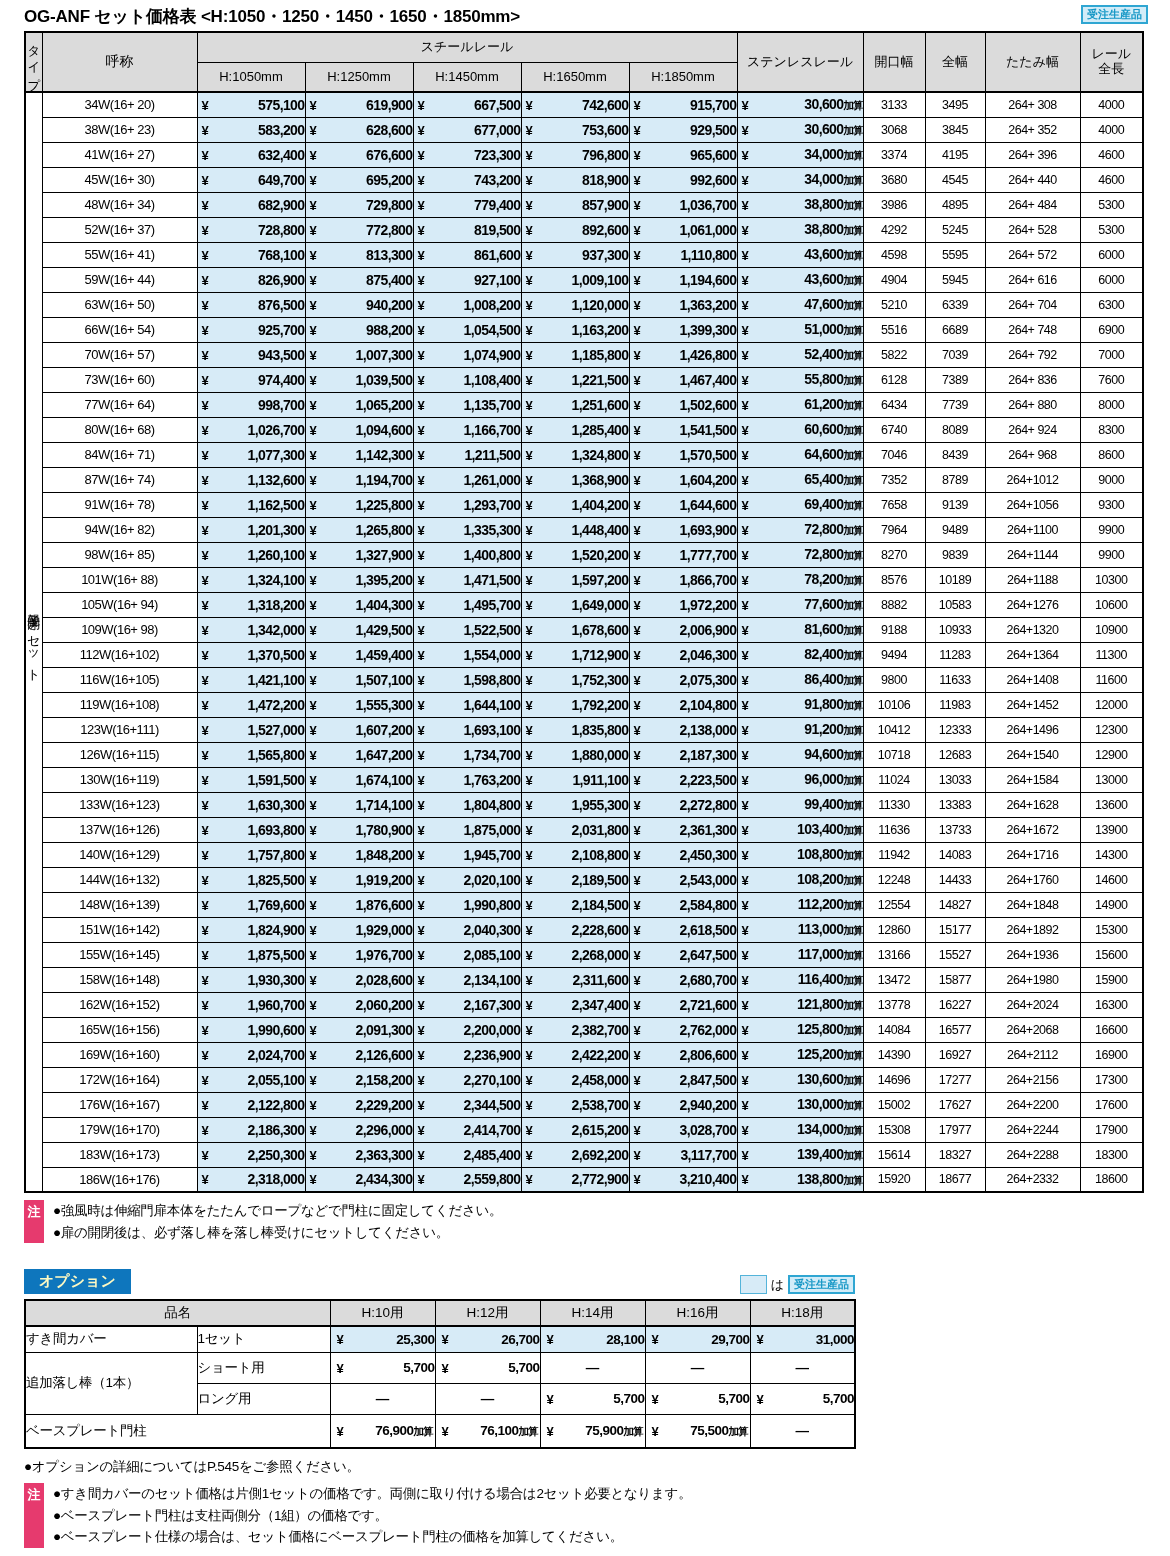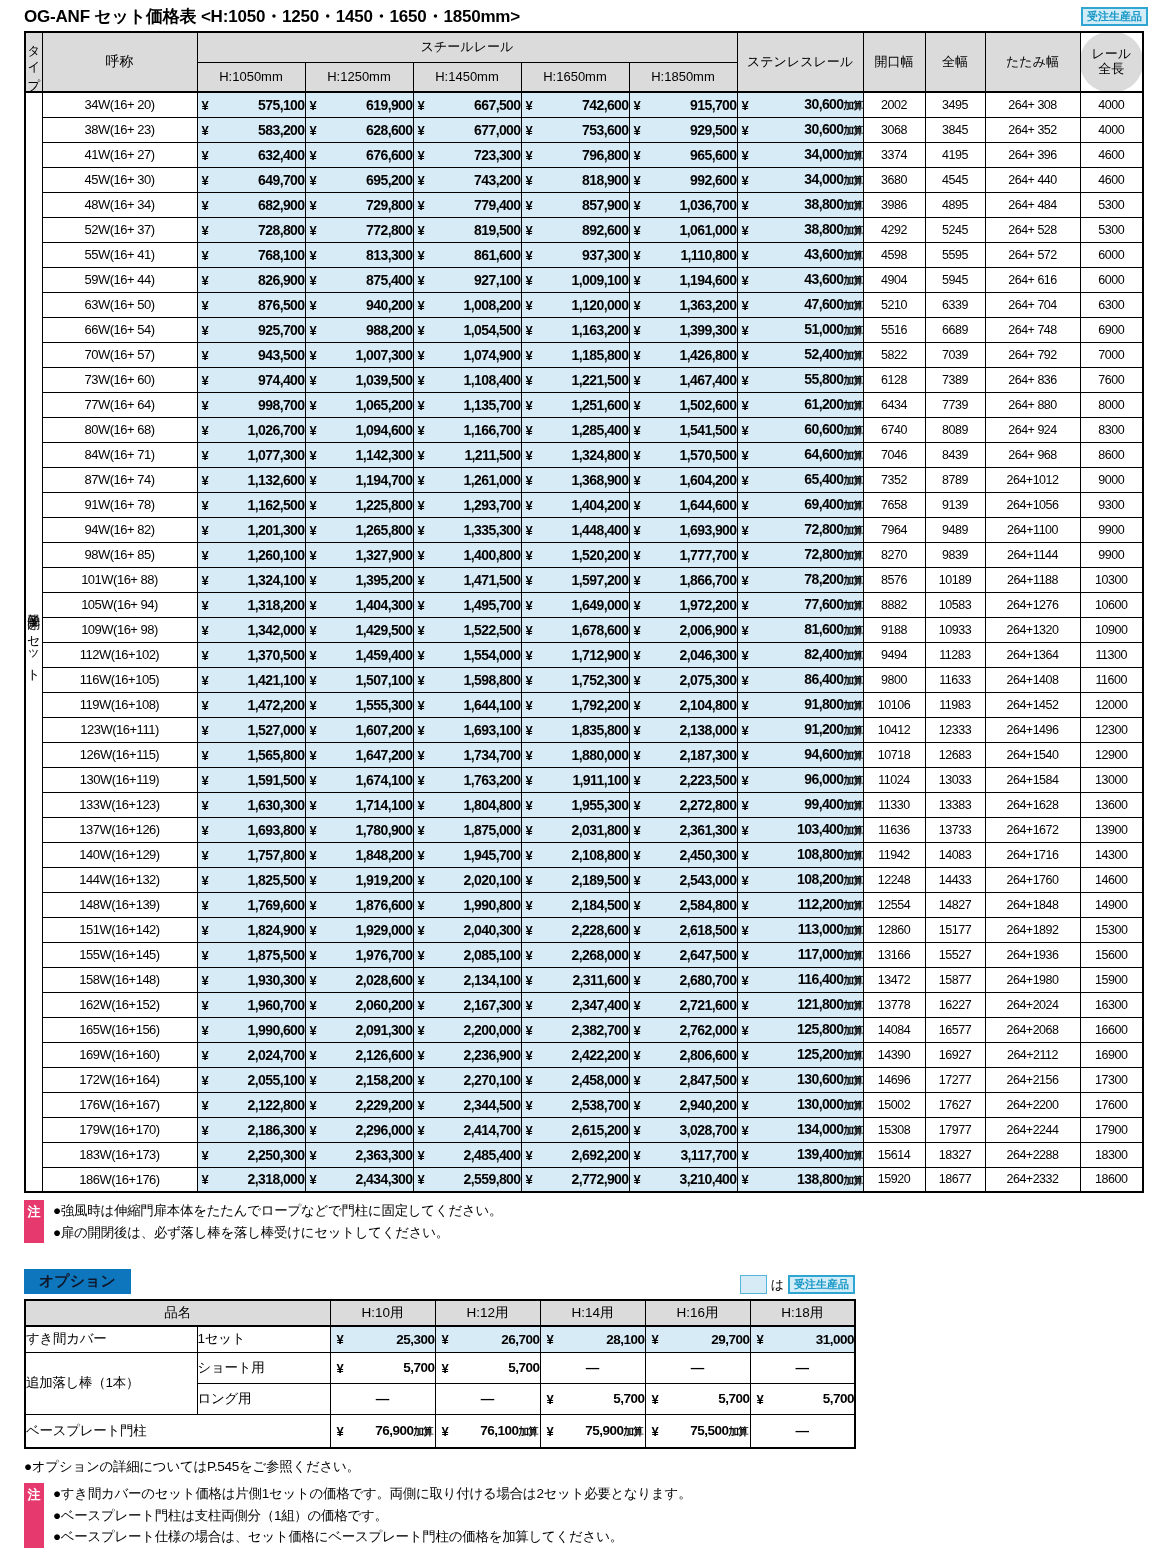--- a/index.html
+++ b/index.html
@@ -2,56 +2,56 @@
 <html><head>
 <meta charset="utf-8">
 <style>
   * { box-sizing: border-box; }
   html,body { margin:0; padding:0; }
   body {
     width:1170px; height:1556px; overflow:hidden; background:#fff; color:#000;
     font-family:"Liberation Sans","DejaVu Sans",sans-serif;
   }
   
-  .title-row { display:flex; justify-content:space-between; align-items:center; padding:5px 22px 3px 24px; }
+  .title-row { display:flex; justify-content:space-between; align-items:flex-start; padding:5px 22px 3px 24px; }
   .page-title { font-size:17px; font-weight:bold; letter-spacing:-0.2px; }
   .mto-badge {
     background:#d2ecf8; border:2px solid #2fa6d2; color:#1898c6;
     font-size:11px; font-weight:bold; padding:0 4px; line-height:1.35; white-space:nowrap;
   }
   
   table.main { border-collapse:collapse; table-layout:fixed; margin-left:24px; border:2px solid #000; }
   table.main th, table.main td { border:1px solid #000; padding:0; overflow:hidden; }
   table.main thead tr.h1 { height:30px; }
   table.main thead tr.h2 { height:30px; }
   table.main thead th { background:#dbdbdb; font-weight:normal; text-align:center; font-size:13px; }
   table.main thead { border-bottom:2px solid #000; }
   th.group-steel { font-size:14px; }
   .vtext { writing-mode:vertical-rl; text-orientation:upright; display:inline-block; letter-spacing:2px; font-size:12.5px; line-height:1; }
-  th.rail-len { font-size:12.5px; line-height:1.15;border-radius:29px; }
+  th.rail-len { font-size:12.5px; line-height:1.15; }
   table.main tbody tr { height:25px; }
   td.c-type { background:#fff; text-align:center; vertical-align:middle; }
   td.c-name { background:#fff; text-align:center; font-size:13px; white-space:pre; letter-spacing:-0.5px;margin-top:17px; }
   td.c-price { background:#d7ebf7; position:relative; text-align:right; padding-right:5px;
                font-weight:bold; font-size:14px; letter-spacing:-0.6px; }
   td.c-price .yen { position:absolute; left:4px; top:50%; transform:translateY(-50%); font-size:13px; }
   td.c-st { padding-right:2px; }
   td.c-st .kasan { font-size:10.5px; letter-spacing:-1px; }
   td.c-num { background:#fff; text-align:center; font-size:12.5px; letter-spacing:-0.5px; }
   td.c-fold { white-space:pre; }
   
   .note-block { display:flex; margin:7px 0 0 24px; }
   .note-bar { width:20px; background:#e63a6e; color:#fff; font-size:13px; font-weight:bold;
               text-align:center; padding-top:3px; flex:0 0 20px; }
   .note-lines { margin-left:9px; font-size:13.5px; line-height:1.6; letter-spacing:-0.3px; }
   .plain-note { margin:9px 0 0 24px; font-size:13.5px; letter-spacing:-0.3px; }
   
   .option-head { display:flex; justify-content:space-between; align-items:flex-end;
                  width:831px; margin:26px 0 5px 24px; }
-  .option-badge { background:#0e76bd; color:#0f172a; font-size:15px; font-weight:bold; padding:3px 15px; }
+  .option-badge { background:#0e76bd; color:#fef9c3; font-size:15px; font-weight:bold; padding:3px 15px; }
   .legend { display:flex; align-items:center; gap:4px; font-size:13px; }
   .legend-swatch { width:27px; height:19px; background:#d7ebf7; border:1px solid #54b4da; }
   table.opt { border-collapse:collapse; table-layout:fixed; margin-left:24px; border:2px solid #000; }
   table.opt th, table.opt td { border:1px solid #000; padding:0; overflow:hidden; font-size:13.5px; }
   table.opt thead th { background:#dbdbdb; font-weight:normal; text-align:center; height:26px; }
   table.opt thead { border-bottom:2px solid #000;padding-left:12px; }
   table.opt tbody tr { height:31px; }
   td.op-name { text-align:left; padding-left:8px; background:#fff; letter-spacing:-0.3px; }
   td.op-price { position:relative; text-align:right; padding-right:7px; font-weight:bold;
                 font-size:14px; letter-spacing:-0.5px; background:#fff; }
@@ -109,21 +109,21 @@
   <tbody>
       <tr>
     <td class="c-type" rowspan="44"><span class="vtext" style="font-size: 13px;">親子開きセット</span></td>
         <td class="c-name">34W(16+ 20)</td>
     <td class="c-price"><span class="yen">¥</span><span class="amt">575,100</span></td>
     <td class="c-price"><span class="yen">¥</span><span class="amt">619,900</span></td>
     <td class="c-price"><span class="yen">¥</span><span class="amt">667,500</span></td>
     <td class="c-price"><span class="yen">¥</span><span class="amt">742,600</span></td>
     <td class="c-price"><span class="yen">¥</span><span class="amt">915,700</span></td>
     <td class="c-price c-st"><span class="yen">¥</span><span class="amt">30,600</span><span class="kasan">加算</span></td>
-    <td class="c-num">2002</td>
+    <td class="c-num">3133</td>
     <td class="c-num">3495</td>
     <td class="c-num c-fold">264+ 308</td>
     <td class="c-num">4000</td>
   </tr>
       <tr>
     <td class="c-name">38W(16+ 23)</td>
     <td class="c-price"><span class="yen">¥</span><span class="amt">583,200</span></td>
     <td class="c-price"><span class="yen">¥</span><span class="amt">628,600</span></td>
     <td class="c-price"><span class="yen">¥</span><span class="amt">677,000</span></td>
     <td class="c-price"><span class="yen">¥</span><span class="amt">753,600</span></td>

